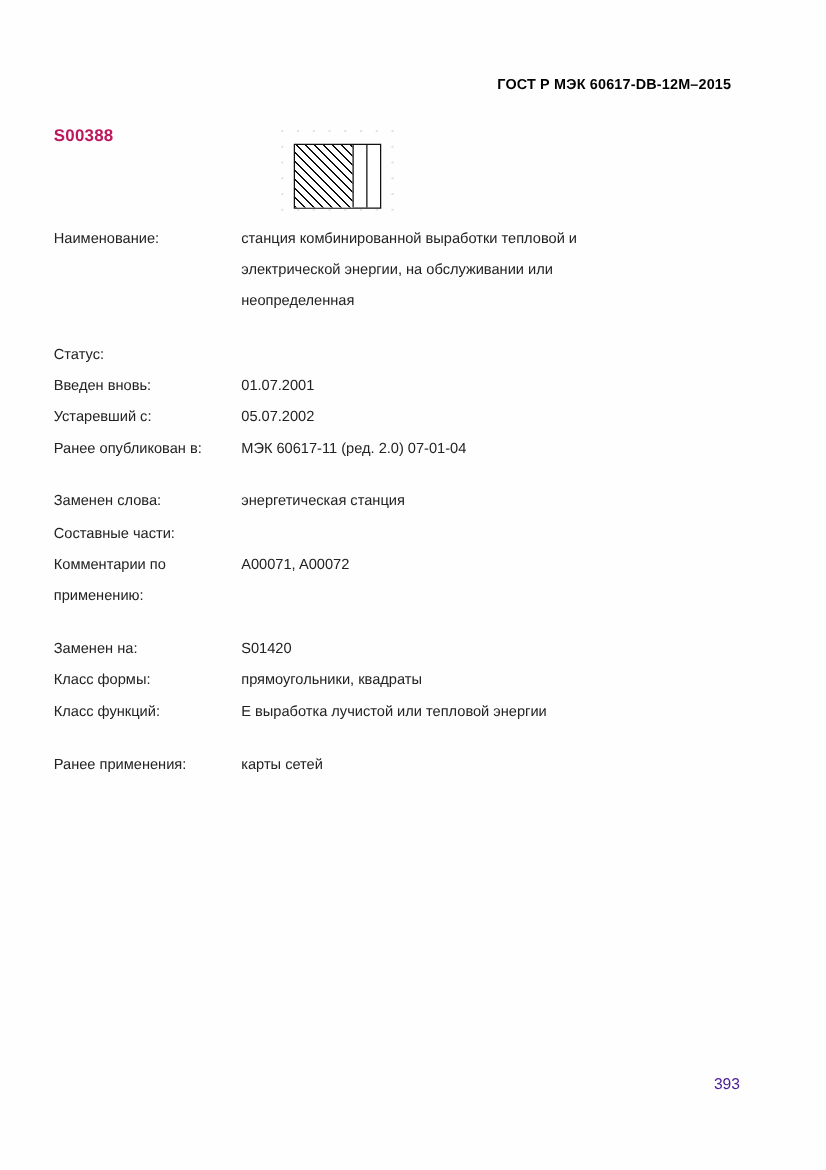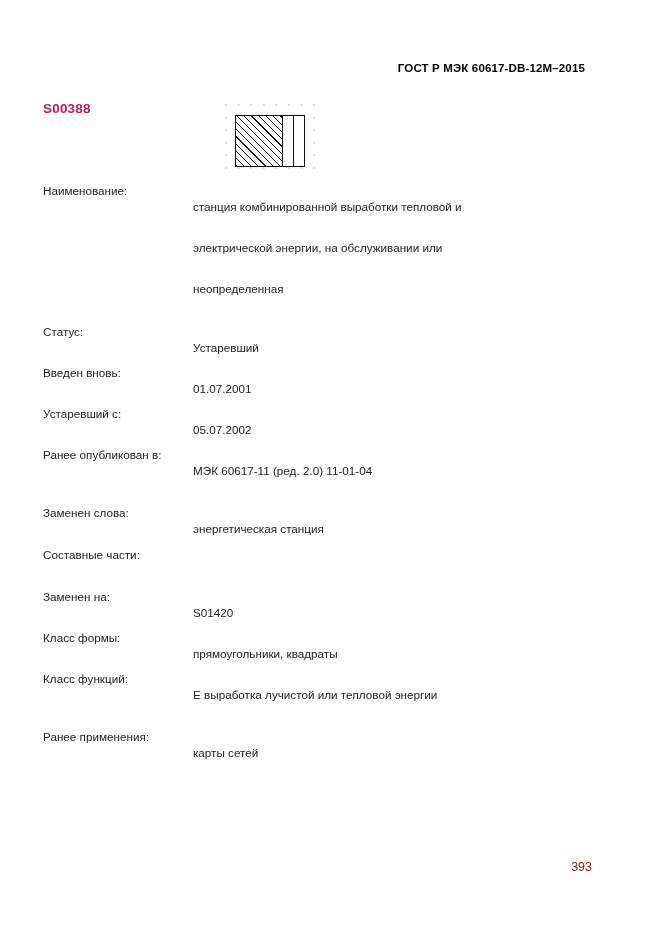--- a/index.html
+++ b/index.html
@@ -116,33 +116,32 @@
   }
   .field-label .lbl-line {
     display: block;
   }
   .field-value {
     flex: 1;
     color: #222;
   }
   .field-value .val-line {
     display: block;
-    margin-top: 16px;
   }
   .block-gap {
     height: 17px;
   }
 
   
   .page-number {
     position: absolute;
     right: 69px;
     bottom: 62px;
     font-size: 12.5px;
-    color: #7f1d1d;
+    color: #4c1d95;
   }
 </style>
 </head>
 <body>
 
 <div class="page">
 
   <div class="doc-header">ГОСТ Р МЭК 60617-DB-12M–2015</div>
 
   <div class="symbol-id">S00388</div>
@@ -165,23 +164,20 @@
           <span class="val-line">станция комбинированной выработки тепловой и</span>
           <span class="val-line">электрической энергии, на обслуживании или</span>
           <span class="val-line">неопределенная</span>
         </div>
       </div>
       <div class="block-gap"></div>
       <div class="field-row">
         <div class="field-label">
           <span class="lbl-line">Статус:</span>
         </div>
-        <div class="field-value">
-          <span class="val-line">Устаревший</span>
-        </div>
       </div>
       <div class="field-row">
         <div class="field-label">
           <span class="lbl-line">Введен вновь:</span>
         </div>
         <div class="field-value">
           <span class="val-line">01.07.2001</span>
         </div>
       </div>
       <div class="field-row">
@@ -190,37 +186,46 @@
         </div>
         <div class="field-value">
           <span class="val-line">05.07.2002</span>
         </div>
       </div>
       <div class="field-row">
         <div class="field-label">
           <span class="lbl-line">Ранее опубликован в:</span>
         </div>
         <div class="field-value">
-          <span class="val-line">МЭК 60617-11 (ред. 2.0) 11-01-04</span>
+          <span class="val-line">МЭК 60617-11 (ред. 2.0) 07-01-04</span>
         </div>
       </div>
       <div class="block-gap"></div>
       <div class="field-row">
         <div class="field-label">
           <span class="lbl-line">Заменен слова:</span>
         </div>
         <div class="field-value">
           <span class="val-line">энергетическая станция</span>
         </div>
       </div>
       <div class="field-row">
         <div class="field-label">
           <span class="lbl-line">Составные части:</span>
         </div>
       </div>
+      <div class="field-row">
+        <div class="field-label">
+          <span class="lbl-line">Комментарии по</span>
+          <span class="lbl-line">применению:</span>
+        </div>
+        <div class="field-value">
+          <span class="val-line">A00071, A00072</span>
+        </div>
+      </div>
       <div class="block-gap"></div>
       <div class="field-row">
         <div class="field-label">
           <span class="lbl-line">Заменен на:</span>
         </div>
         <div class="field-value">
           <span class="val-line">S01420</span>
         </div>
       </div>
       <div class="field-row">

